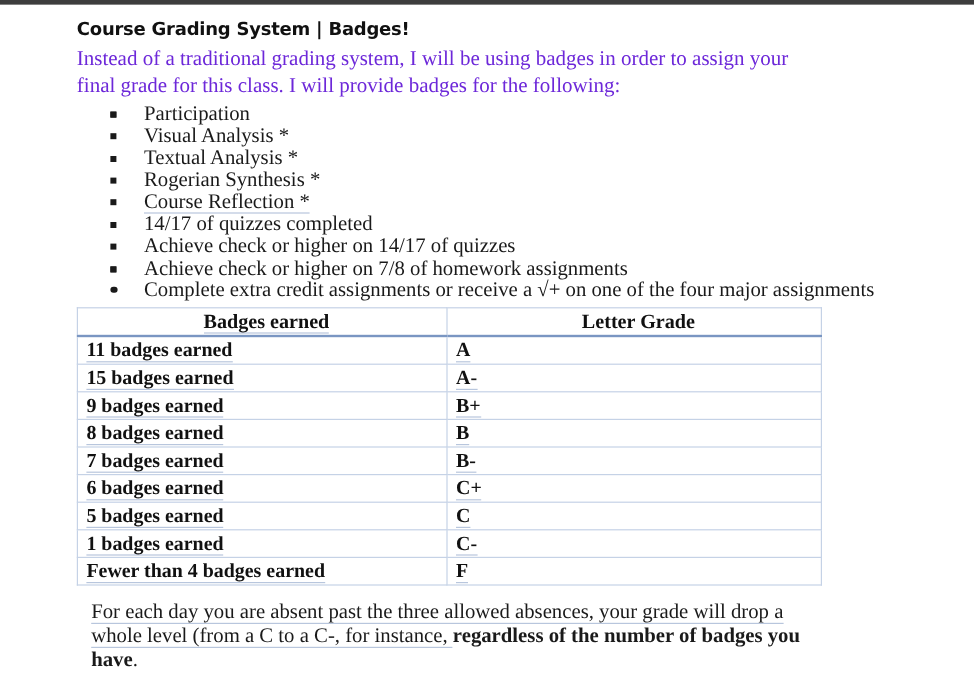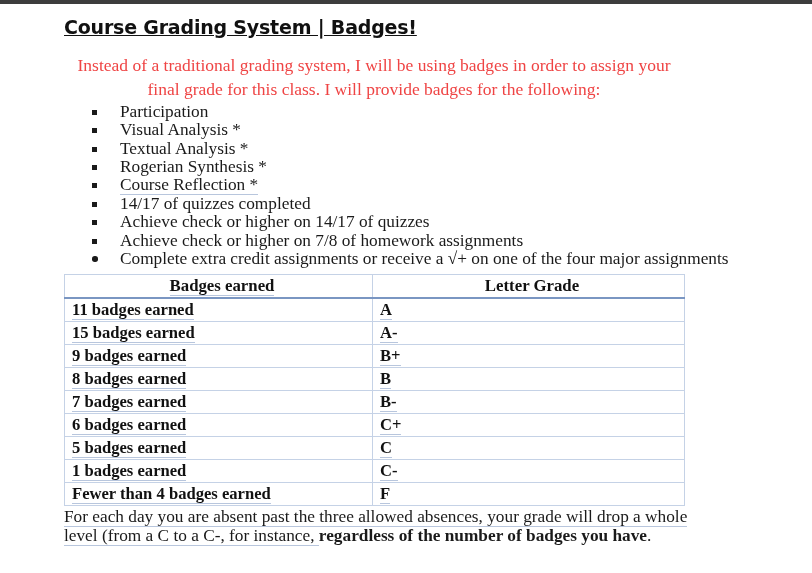--- a/index.html
+++ b/index.html
@@ -35,35 +35,33 @@
   }
 
   .content {
     margin-left: 64px;
     width: 690px;
   }
 
   .doc-title {
     font-family: "DejaVu Sans", "Liberation Sans", sans-serif;
     font-weight: bold;
-    font-size: 19px;
+    font-size: 15px;
     letter-spacing: -0.2px;
     color: #111111;
-    margin: 0 0 15px 0;
+    margin: 0 0 3px 0;
     line-height: 1.28;
-    text-decoration: underline;
   }
 
   .intro {
     font-size: 17.5px;
     line-height: 1.33;
     margin: 0 0 2px 0;
     width: 620px;
-    color: #ef4444;
-    text-align: center;
+    color: #6d28d9;
   }
 
   ul.badge-list {
     list-style: none;
     margin: 1px 0 3px 0;
     padding: 0;
   }
   ul.badge-list li {
     position: relative;
     padding-left: 56px;
@@ -133,21 +131,21 @@
     font-size: 17.3px;
     line-height: 19.6px;
     margin: 1px 0 0 0;
     width: 640px;
     color: #1a1a1a;
   }
   .tail .ul-line {
     border-bottom: 1px solid #b8c6dd;
   }
   .tail b { font-weight: bold; }
-  .tail p { margin: 0; }
+  .tail p { margin: 12px; }
 </style>
 </head>
 <body>
 
 <div class="top-bar"></div>
 
 <div class="page">
   <div class="content">
 
     <h1 class="doc-title">Course Grading System | Badges!</h1>

